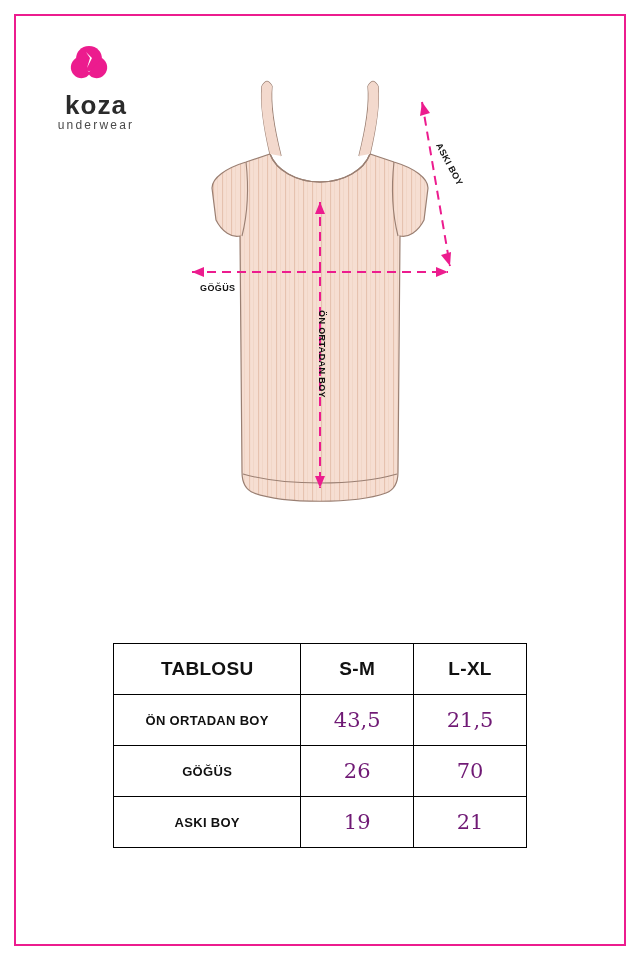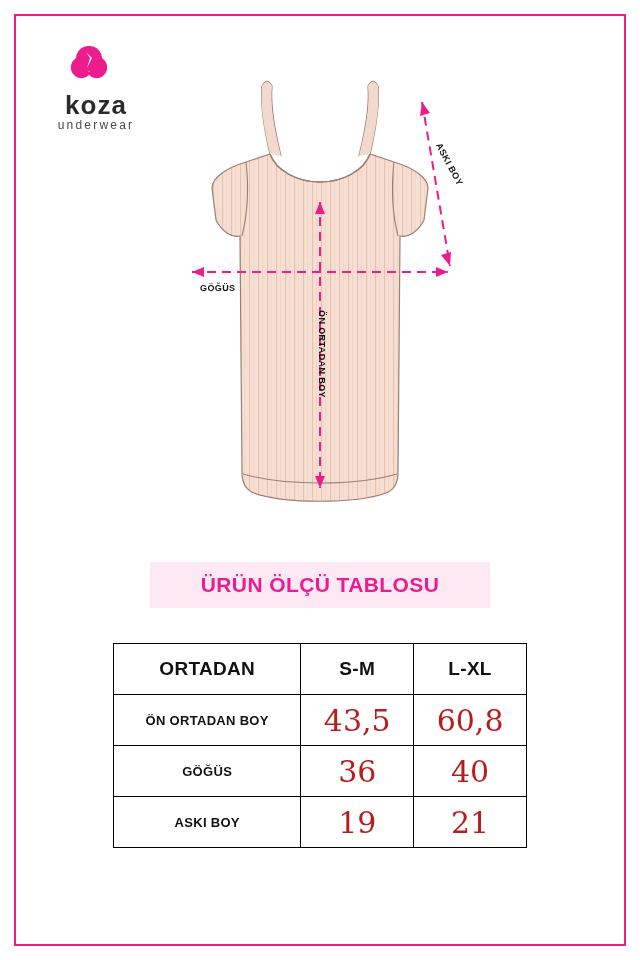--- a/index.html
+++ b/index.html
@@ -138,22 +138,22 @@
     color: #111;
     letter-spacing: 0.3px;
   }
   .size-table tbody td.row-name {
     font-size: 13px;
     font-weight: bold;
     color: #111;
     letter-spacing: 0.3px;
   }
   .size-table tbody td.row-val {
-    font-size: 30px;
-    color: #b91c1c;
+    font-size: 21px;
+    color: #701a75;
     font-family: "DejaVu Serif", serif;
   }
 </style>
 </head>
 <body>
 
 <div class="page">
   <div class="frame"></div>
 
   <div class="logo">
@@ -211,42 +211,39 @@
       <line x1="272" y1="32" x2="300" y2="196" stroke="#ec1c8e" stroke-width="2" stroke-dasharray="9,6"></line>
       <polygon points="272,32 270,46 280,43" fill="#ec1c8e"></polygon>
       <polygon points="300,196 291,185 301,182" fill="#ec1c8e"></polygon>
     </svg>
   </div>
 
   <div class="dim-label lbl-gogus">GÖĞÜS</div>
   <div class="dim-label lbl-on-ortadan">ÖN ORTADAN BOY</div>
   <div class="dim-label lbl-aski">ASKI BOY</div>
 
-  <div class="title-band">
-    <span class="title-text">ÜRÜN ÖLÇÜ TABLOSU</span>
-  </div>
 
   <table class="size-table">
     <thead>
       <tr>
-        <th class="col-name">ORTADAN</th>
+        <th class="col-name">TABLOSU</th>
         <th class="col-val">S-M</th>
         <th class="col-val">L-XL</th>
       </tr>
     </thead>
     <tbody>
       <tr>
         <td class="row-name">ÖN ORTADAN BOY</td>
         <td class="row-val">43,5</td>
-        <td class="row-val">60,8</td>
+        <td class="row-val">21,5</td>
       </tr>
       <tr>
         <td class="row-name">GÖĞÜS</td>
-        <td class="row-val">36</td>
-        <td class="row-val">40</td>
+        <td class="row-val">26</td>
+        <td class="row-val">70</td>
       </tr>
       <tr>
         <td class="row-name">ASKI BOY</td>
         <td class="row-val">19</td>
         <td class="row-val">21</td>
       </tr>
     </tbody>
   </table>
 </div>
 

